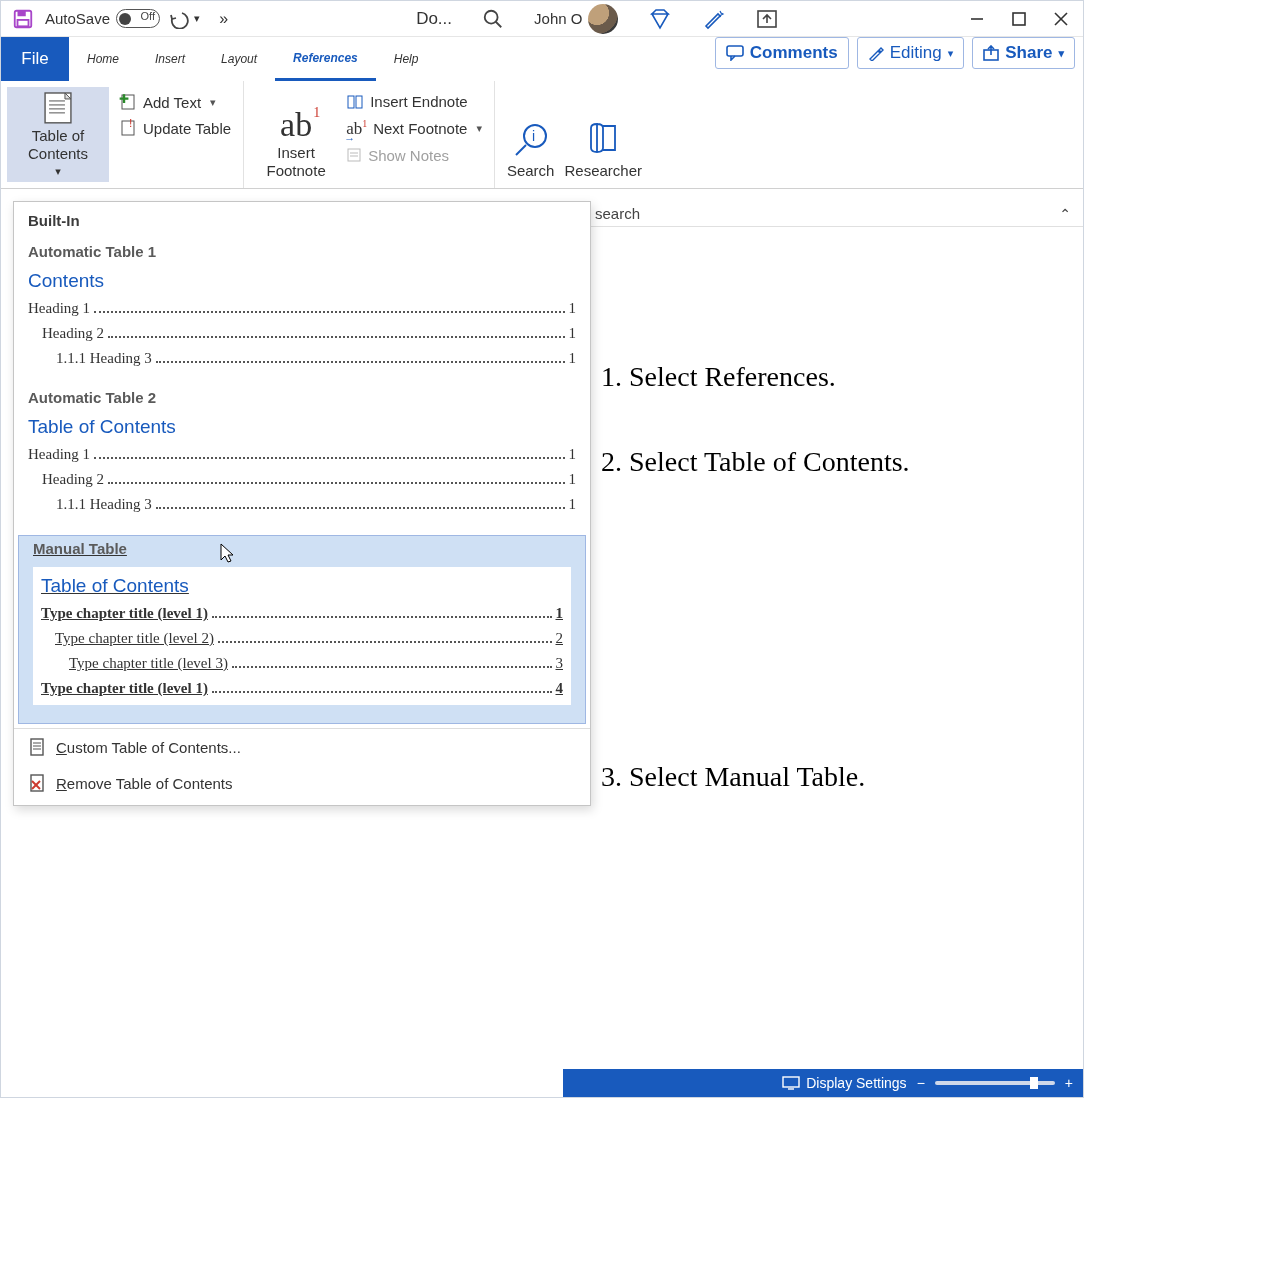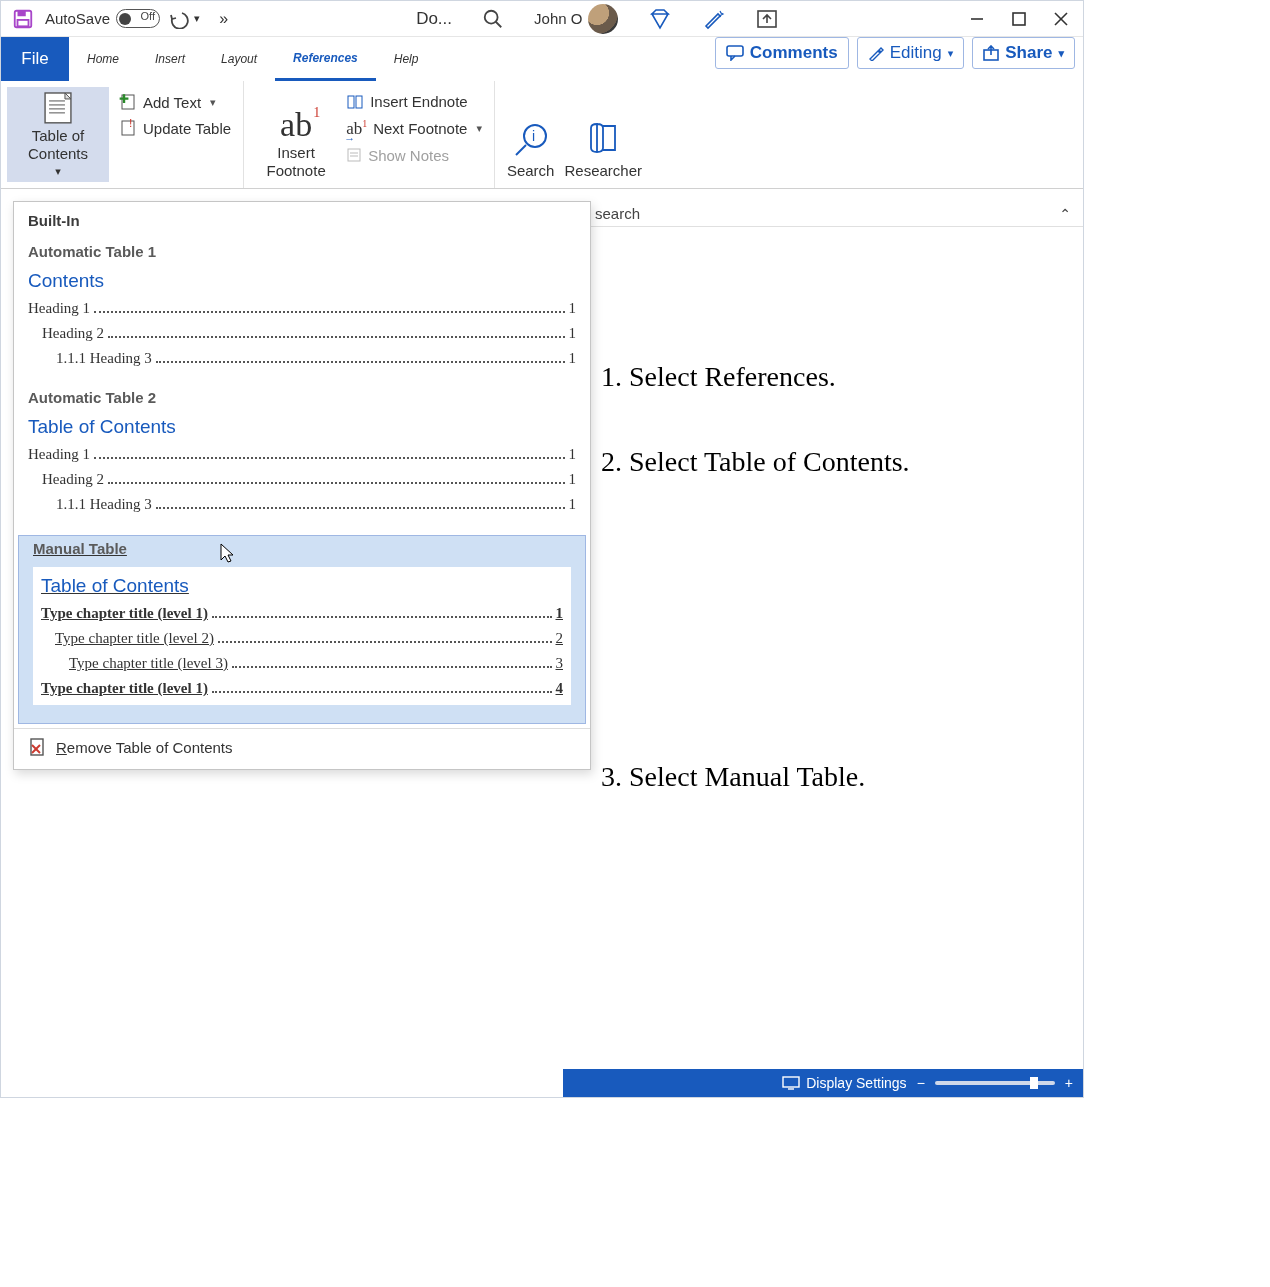--- a/index.html
+++ b/index.html
@@ -384,20 +384,31 @@
     <svg class="cursor-svg" width="18" height="22" viewBox="0 0 18 22">
         <path d="M2 2 L2 18 L6 14 L9 20 L12 19 L9 13 L14 13 Z" fill="#fff" stroke="#000" stroke-width="1"></path>
       </svg>
   </div>
 
   <div class="gmenu">
     <div class="gmenuitem">
       <span>
           <svg width="18" height="20" viewBox="0 0 18 20">
             <rect x="3" y="2" width="12" height="16" fill="none" stroke="#555" stroke-width="1.4"></rect>
+            <line x1="5" y1="6" x2="13" y2="6" stroke="#555"></line>
+            <line x1="5" y1="9" x2="13" y2="9" stroke="#555"></line>
+            <line x1="5" y1="12" x2="13" y2="12" stroke="#555"></line>
+          </svg>
+        </span>
+      <span><span class="u">C</span><span>ustom Table of Contents...</span></span>
+    </div>
+    <div class="gmenuitem">
+      <span>
+          <svg width="18" height="20" viewBox="0 0 18 20">
+            <rect x="3" y="2" width="12" height="16" fill="none" stroke="#555" stroke-width="1.4"></rect>
             <line x1="4" y1="16" x2="12" y2="8" stroke="#cc3a2f" stroke-width="2"></line>
             <line x1="4" y1="8" x2="12" y2="16" stroke="#cc3a2f" stroke-width="2"></line>
           </svg>
         </span>
       <span><span class="u">R</span><span>emove Table of Contents</span></span>
     </div>
   </div>
 </div>
 
 <div class="annot" style="left:600px; top:360px">1. Select References.</div>

